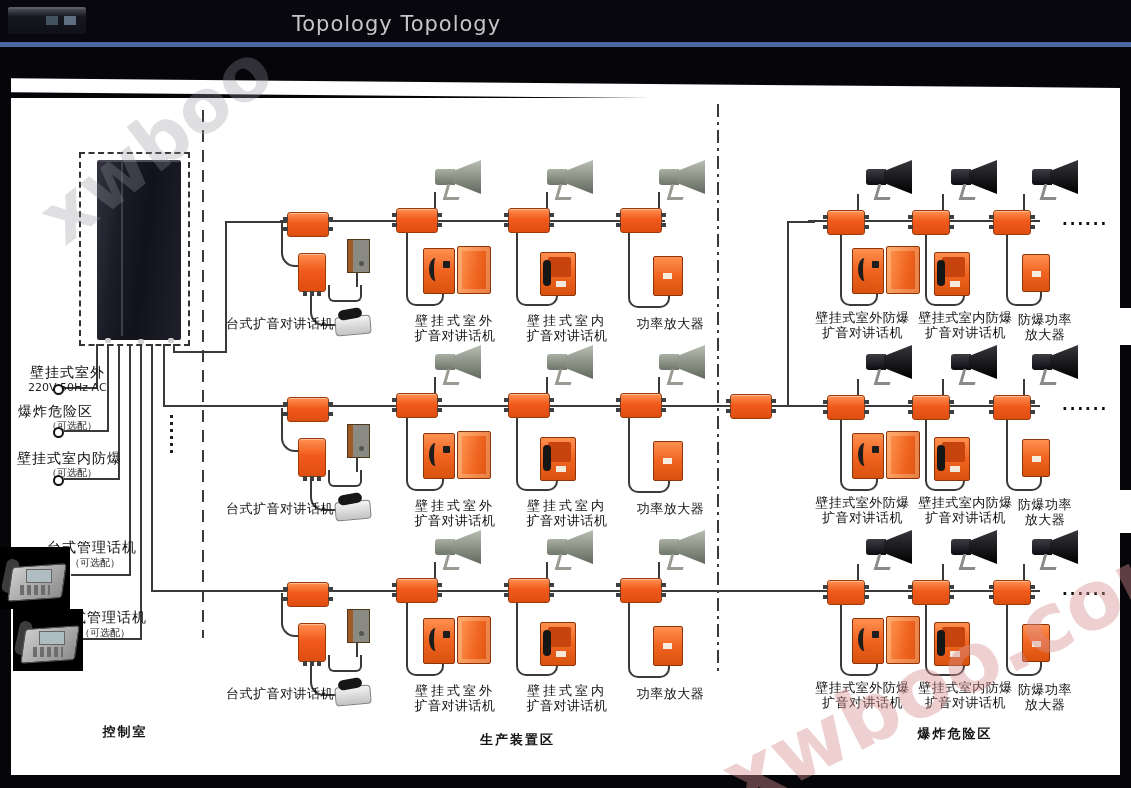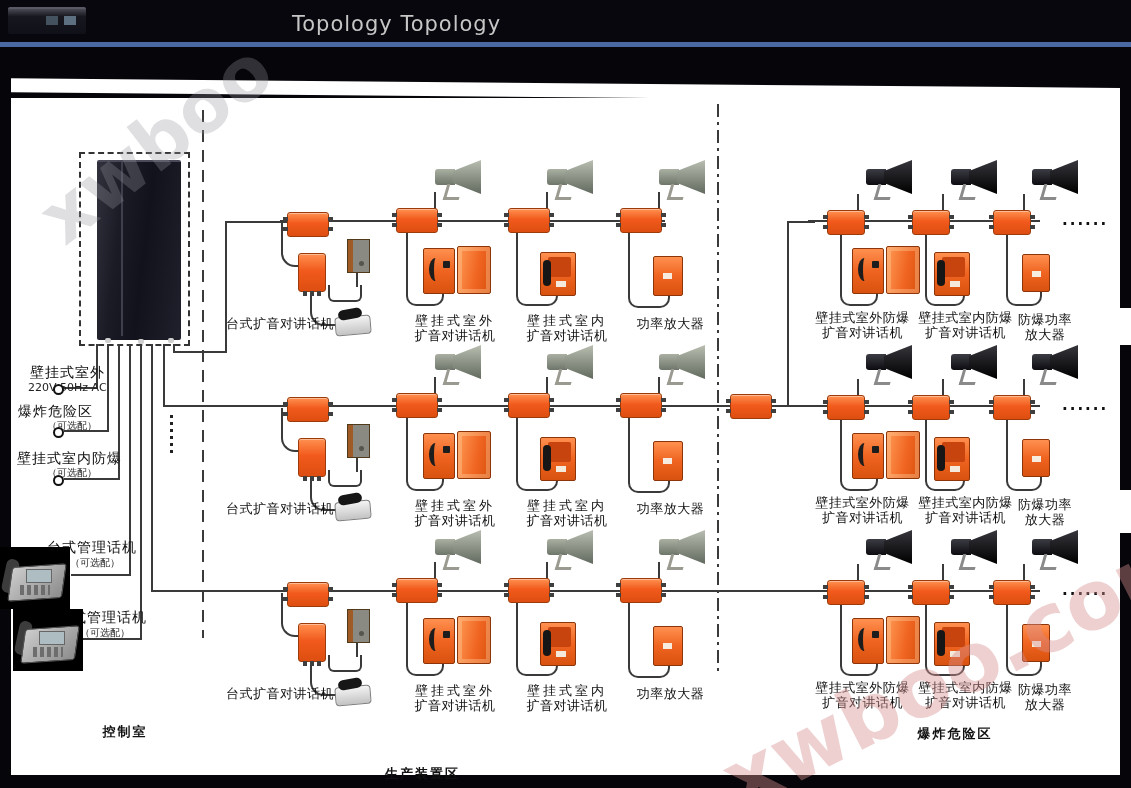--- a/index.html
+++ b/index.html
@@ -178,21 +178,21 @@
   <div class="abs hl" style="left:787px;top:221px;width:28px;"></div>
   <div class="abs hl" style="left:655px;top:590px;width:180px;"></div>
   <div class="abs jbox" style="left:730px;top:394px;">
     <i class="l1"></i>
       <i class="l2"></i>
       <i class="r1"></i>
       <i class="r2"></i>
   </div>
 
   <div class="abs zone" style="left:60px;top:723px;width:130px;text-align:center;">控制室</div>
-  <div class="abs zone" style="left:385px;top:765px;width:170px;text-align:left;">生产装置区</div>
+  <div class="abs zone" style="left:385px;top:731px;width:170px;text-align:right;">生产装置区</div>
   <div class="abs zone" style="left:870px;top:725px;width:170px;text-align:center;">爆炸危险区</div>
 
   <div class="row" style="top: 160px;">
     <div class="abs hl" style="left:130px;top:60px;width:385px;"></div>
 
     <div class="abs curve" style="left:131px;top:63px;width:18px;height:42px;"></div>
     <div class="abs curve" style="left:160px;top:130px;width:25px;height:34px;"></div>
     <div class="abs uloop" style="left:178px;top:125px;width:30px;height:15px;border-radius:0 0 6px 6px;"></div>
     <div class="abs vl" style="left:206px;top:111px;height:16px;"></div>
     <div class="abs vl" style="left:256px;top:70px;height:58px;"></div>

